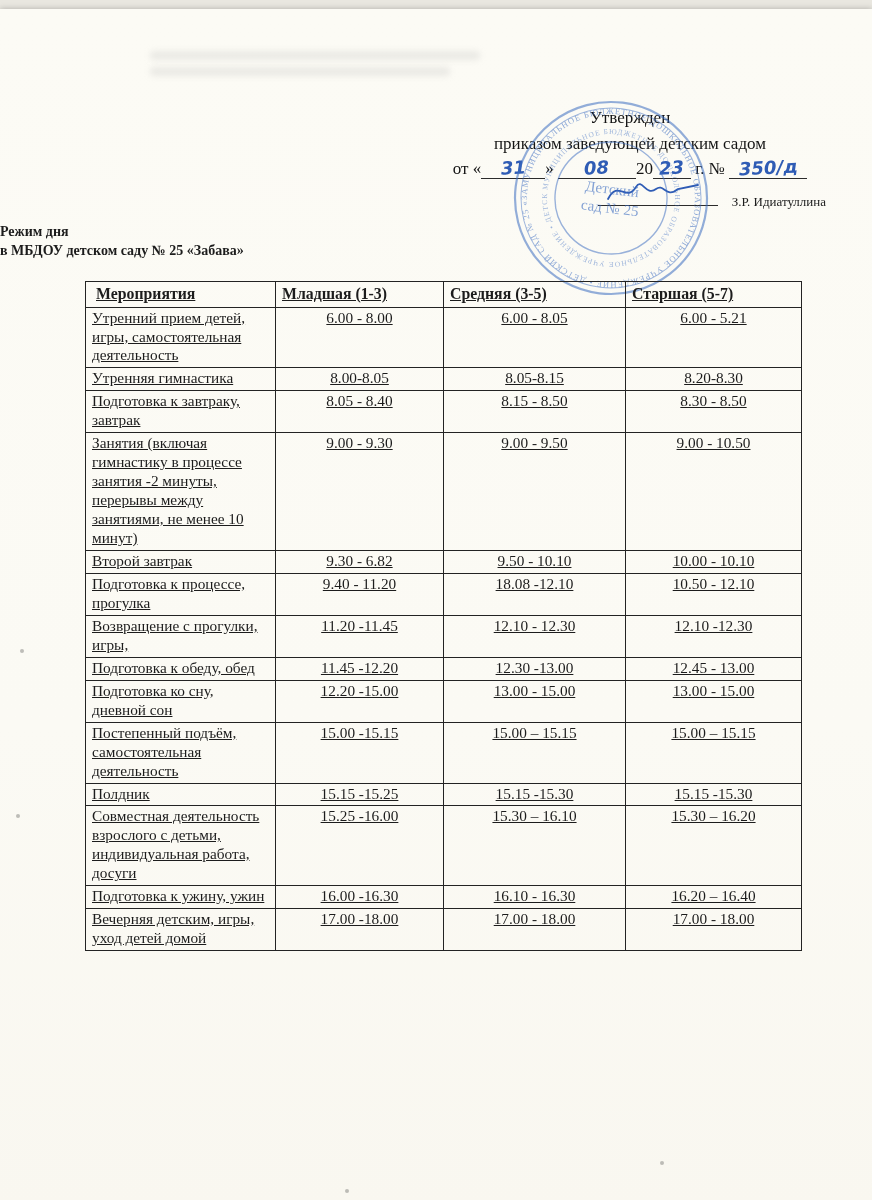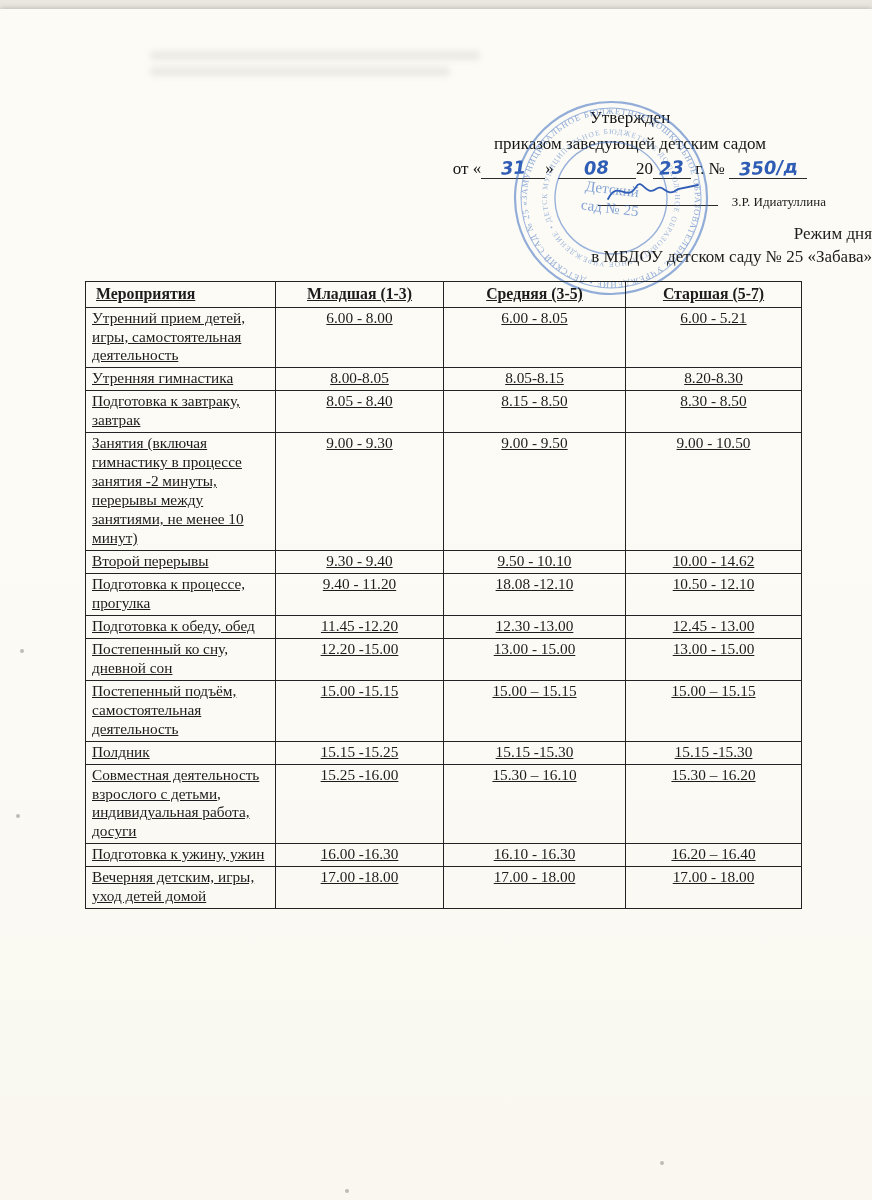--- a/index.html
+++ b/index.html
@@ -47,39 +47,39 @@
 
   
   .stamp{
     position:absolute;left:508px;top:86px;width:206px;height:206px;
     transform:rotate(7deg);opacity:.68;pointer-events:none;
   }
 
   
   .doc-title{
     position:absolute;top:214px;left:0;width:100%;
-    text-align:right;font-weight:normal;font-size:17px;line-height:1.35;
+    text-align:left;font-weight:bold;font-size:14px;line-height:1.35;
   }
 
   
   table.schedule{
     position:absolute;top:272px;left:85px;width:716px;
     border-collapse:collapse;table-layout:fixed;
     font-size:15.3px;line-height:1.24;text-decoration:underline;
   }
   table.schedule col.c0{width:190px;}
   table.schedule col.c1{width:168px;}
   table.schedule col.c2{width:182px;}
   table.schedule col.c3{width:176px;}
   table.schedule th, table.schedule td{
     border:1.6px solid #232323;
     padding:1px 6px 2px 6px;
     vertical-align:top;
   }
-  table.schedule th{font-weight:bold;text-align:center;font-size:15.8px;padding-top:2px;padding-bottom:3px;}
+  table.schedule th{font-weight:bold;text-align:left;font-size:15.8px;padding-top:2px;padding-bottom:3px;}
   table.schedule th.activity{text-align:left;padding-left:10px;}
   td.activity{text-align:left;}
   td.time{text-align:center;}
 </style>
 </head>
 <body>
 
 <div class="page">
 
   <div class="faint-strip" style="top:42px;left:150px;width:330px;"></div>
@@ -166,39 +166,45 @@
           <td class="time">8.15 - 8.50</td>
           <td class="time">8.30 - 8.50</td>
         </tr>
         <tr>
           <td class="activity">Занятия (включая гимнастику в процессе занятия -2 минуты, перерывы между занятиями, не менее 10 минут)</td>
           <td class="time">9.00 - 9.30</td>
           <td class="time">9.00 - 9.50</td>
           <td class="time">9.00 - 10.50</td>
         </tr>
         <tr>
-          <td class="activity">Второй перерывы</td>
-          <td class="time">9.30 - 9.40</td>
+          <td class="activity">Второй завтрак</td>
+          <td class="time">9.30 - 6.82</td>
           <td class="time">9.50 - 10.10</td>
-          <td class="time">10.00 - 14.62</td>
+          <td class="time">10.00 - 10.10</td>
         </tr>
         <tr>
           <td class="activity">Подготовка к процессе, прогулка</td>
           <td class="time">9.40 - 11.20</td>
           <td class="time">18.08 -12.10</td>
           <td class="time">10.50 - 12.10</td>
         </tr>
         <tr>
+          <td class="activity">Возвращение с прогулки, игры,</td>
+          <td class="time">11.20 -11.45</td>
+          <td class="time">12.10 - 12.30</td>
+          <td class="time">12.10 -12.30</td>
+        </tr>
+        <tr>
           <td class="activity">Подготовка к обеду, обед</td>
           <td class="time">11.45 -12.20</td>
           <td class="time">12.30 -13.00</td>
           <td class="time">12.45 - 13.00</td>
         </tr>
         <tr>
-          <td class="activity">Постепенный ко сну, дневной сон</td>
+          <td class="activity">Подготовка ко сну, дневной сон</td>
           <td class="time">12.20 -15.00</td>
           <td class="time">13.00 - 15.00</td>
           <td class="time">13.00 - 15.00</td>
         </tr>
         <tr>
           <td class="activity">Постепенный подъём, самостоятельная деятельность</td>
           <td class="time">15.00 -15.15</td>
           <td class="time">15.00 – 15.15</td>
           <td class="time">15.00 – 15.15</td>
         </tr>

